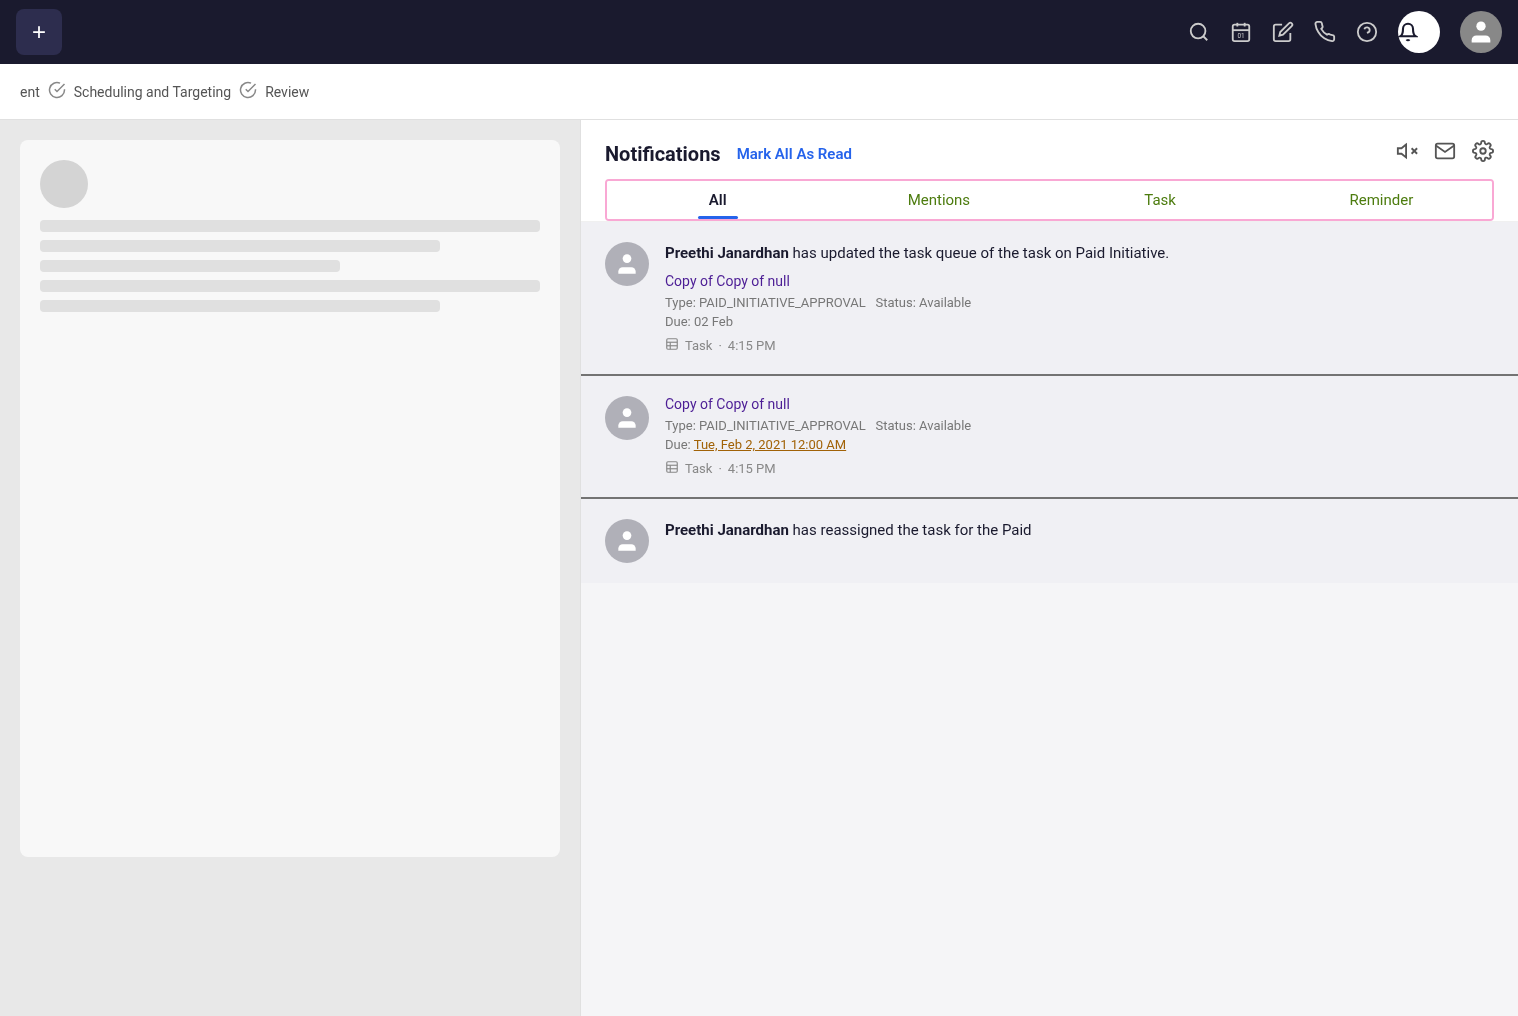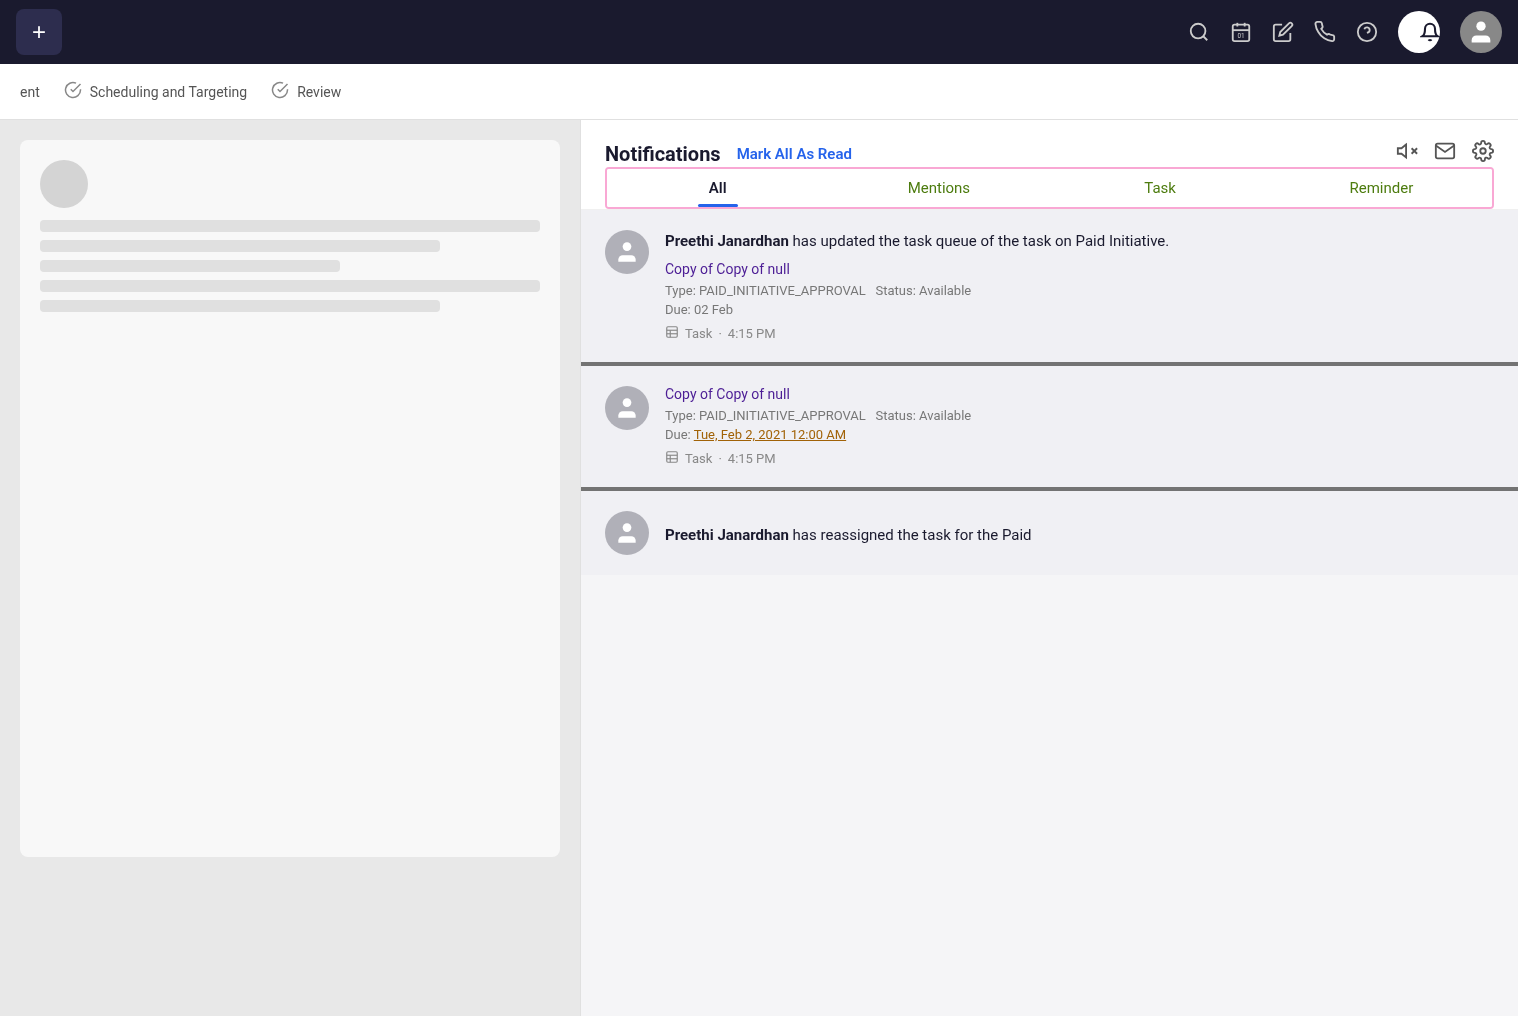--- a/index.html
+++ b/index.html
@@ -47,21 +47,21 @@
       display: flex;
       align-items: center;
       gap: 20px;
     }
     .nav-icon {
       color: #ccc;
       font-size: 22px;
       cursor: pointer;
       display: flex;
       align-items: center;
-      justify-content: flex-end;
+      justify-content: flex-start;
       position: relative;
     }
     .nav-icon.bell-active {
       background: white;
       border-radius: 50%;
       width: 42px;
       height: 42px;
       color: #1a1a2e;
     }
     .avatar-circle {
@@ -78,21 +78,21 @@
       font-size: 18px;
     }
 
     
     .breadcrumb-bar {
       background: white;
       height: 56px;
       display: flex;
       align-items: center;
       padding: 0 20px;
-      gap: 24px;
+      gap: 8px;
       border-bottom: 1px solid #e0e0e0;
       position: fixed;
       top: 64px;
       left: 0;
       right: 0;
       z-index: 99;
     }
     .breadcrumb-item {
       display: flex;
       align-items: center;
@@ -159,21 +159,21 @@
     
     .notif-header {
       padding: 20px 24px 0;
       background: white;
       border-bottom: 1px solid #f0f0f0;
     }
     .notif-title-row {
       display: flex;
       align-items: center;
       justify-content: space-between;
-      margin-bottom: 0;
+      margin-bottom: 12px;
     }
     .notif-title-left {
       display: flex;
       align-items: center;
       gap: 16px;
     }
     .notif-title {
       font-size: 20px;
       font-weight: 700;
       color: #1a1a2e;
@@ -233,21 +233,21 @@
     
     .notif-list {
       flex: 1;
       overflow-y: auto;
       background: #f5f5f7;
     }
 
     .notif-item {
       background: #f0f0f4;
       padding: 20px 24px;
-      border-bottom: 4px solid #737373;
+      border-bottom: 2px solid #737373;
       display: flex;
       gap: 16px;
       cursor: pointer;
     }
 
     .notif-avatar {
       width: 44px;
       height: 44px;
       border-radius: 50%;
       background: #b0b0b8;
@@ -297,21 +297,20 @@
     .notif-footer-icon {
       font-size: 14px;
     }
 
     
     .notif-item-partial {
       background: #f0f0f4;
       padding: 20px 24px;
       display: flex;
       gap: 16px;
-      align-items: flex-end;
     }
   </style>
 </head>
 <body>
 
 <div class="top-nav">
   <div class="top-nav-left">
     <button class="add-btn">
       <span>+</span>
     </button>

